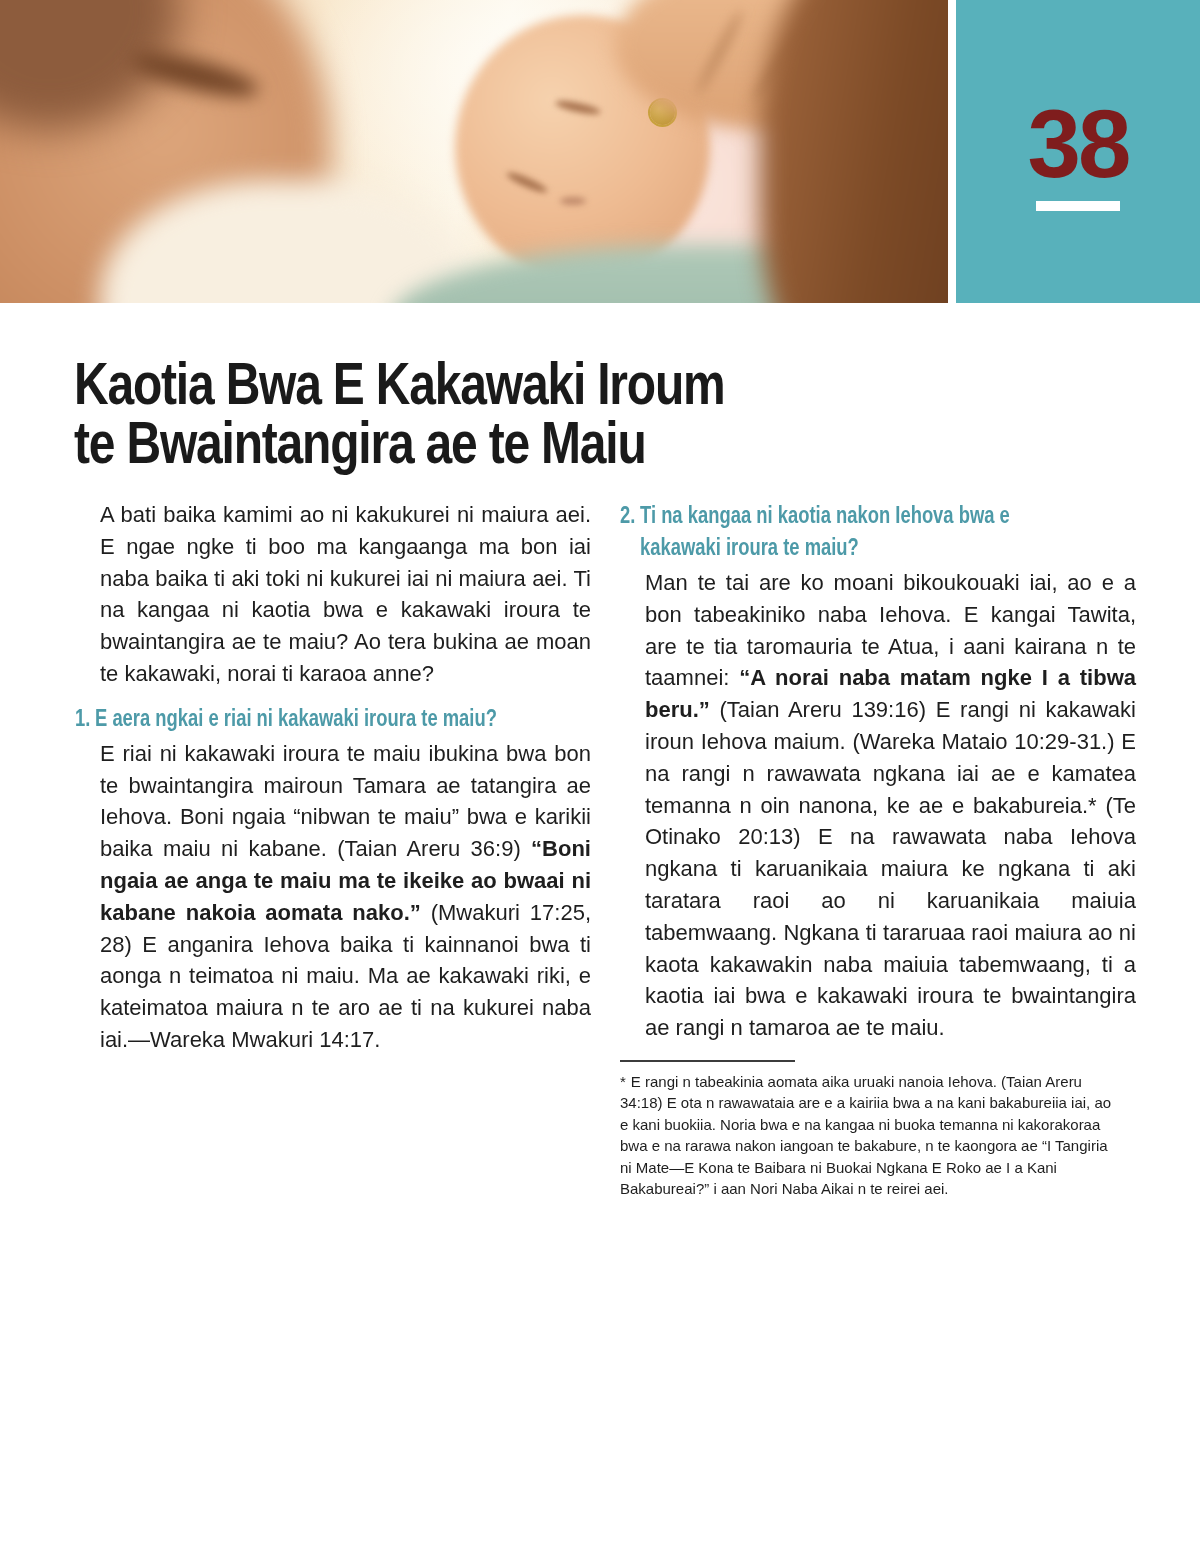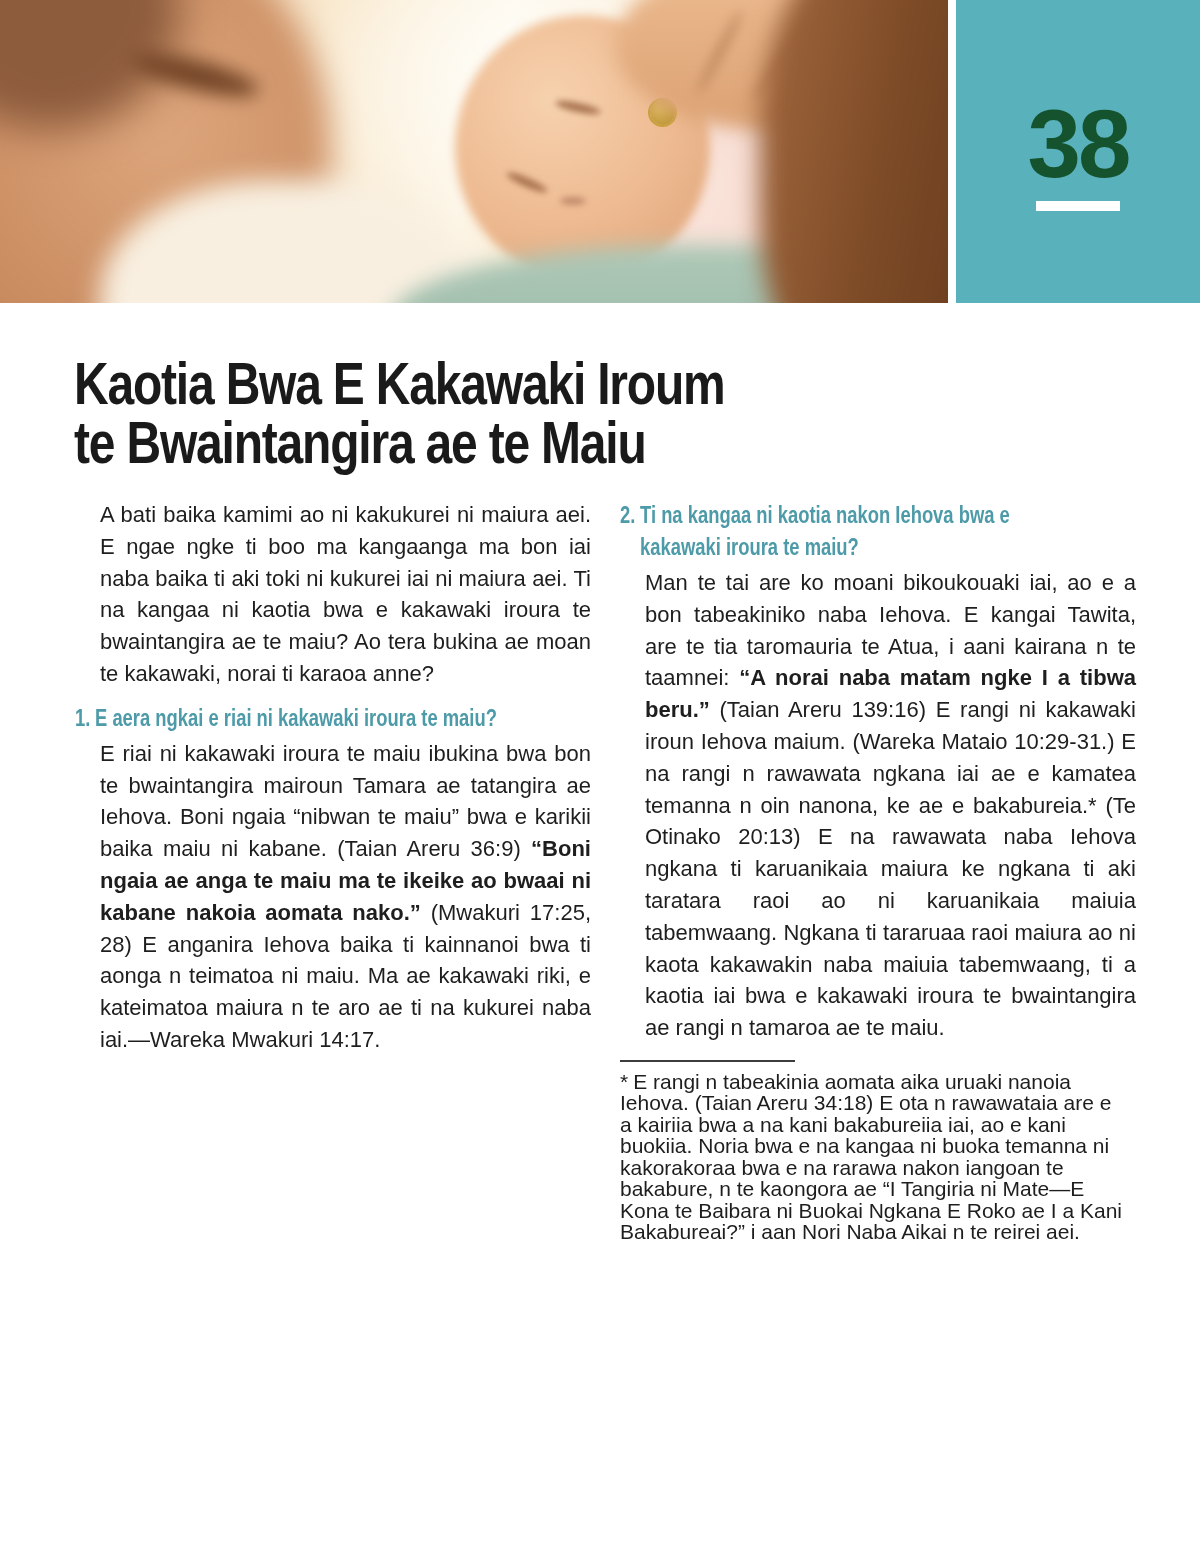--- a/index.html
+++ b/index.html
@@ -36,21 +36,21 @@
   .ph-f1 { left:715px; top:5px; transform:rotate(28deg); }
   .ph-f2 { left:775px; top:15px; transform:rotate(35deg); }
   .ph-green { left:390px; top:245px; width:660px; height:170px; border-radius:45%;
     background:linear-gradient(180deg,#aec8b7,#93b3a1); filter:blur(10px); }
   .ph-darkhead { left:760px; top:-70px; width:290px; height:490px; border-radius:42%;
     background:linear-gradient(100deg,#a4693f 0%,#7c4a26 45%,#5e341a 100%); filter:blur(12px); }
 
   
   .badge { position:absolute; left:956px; top:0; width:244px; height:303px; background:#58b1bb; }
   .badge-number { position:absolute; top:96px; left:0; width:100%; text-align:center;
-    color:#14532d; font-size:96px; line-height:1; font-weight:bold; letter-spacing:-3px; }
+    color:#7f1d1d; font-size:96px; line-height:1; font-weight:bold; letter-spacing:-3px; }
   .badge-bar { position:absolute; top:201px; left:80px; width:84px; height:10px; background:#ffffff; }
 
   
   .title { position:absolute; left:74px; top:354px; color:#1a1a1a; font-weight:bold;
     font-size:60px; line-height:59px; letter-spacing:-1.5px; white-space:nowrap;
     transform:scaleX(0.8); transform-origin:0 0; }
 
   
   .col { position:absolute; top:499px; font-size:22px; line-height:31.8px; color:#1e1e1e; }
   .col-left  { left:75px;  width:516px; }
@@ -59,21 +59,21 @@
   p.intro { margin-bottom:12px; }
 
   .sec-head { position:relative; margin:0 0 4px 0; padding-left:25px; color:#4d9aa8;
     font-weight:bold; font-size:23px; line-height:32px; transform:scaleX(0.8); transform-origin:0 0; }
   .sec-head .num { position:absolute; left:0; top:0; }
   .sec-head.oneline { white-space:nowrap; }
   .sec-head.wrap { width:530px; }
 
   
   .fn-rule { width:175px; height:2px; background:#3c3c3c; margin:16px 0 9px 0; }
-  .fn { width:502px; font-size:21px; line-height:21.5px; text-align:left; margin:0; }
+  .fn { width:502px; font-size:15px; line-height:21.5px; text-align:left; margin:0; }
   .fn-text { margin-left:5px; }
 
   b { font-weight:bold; }
 </style>
 </head>
 <body>
 
 <div class="page">
 
   <div class="photo">

